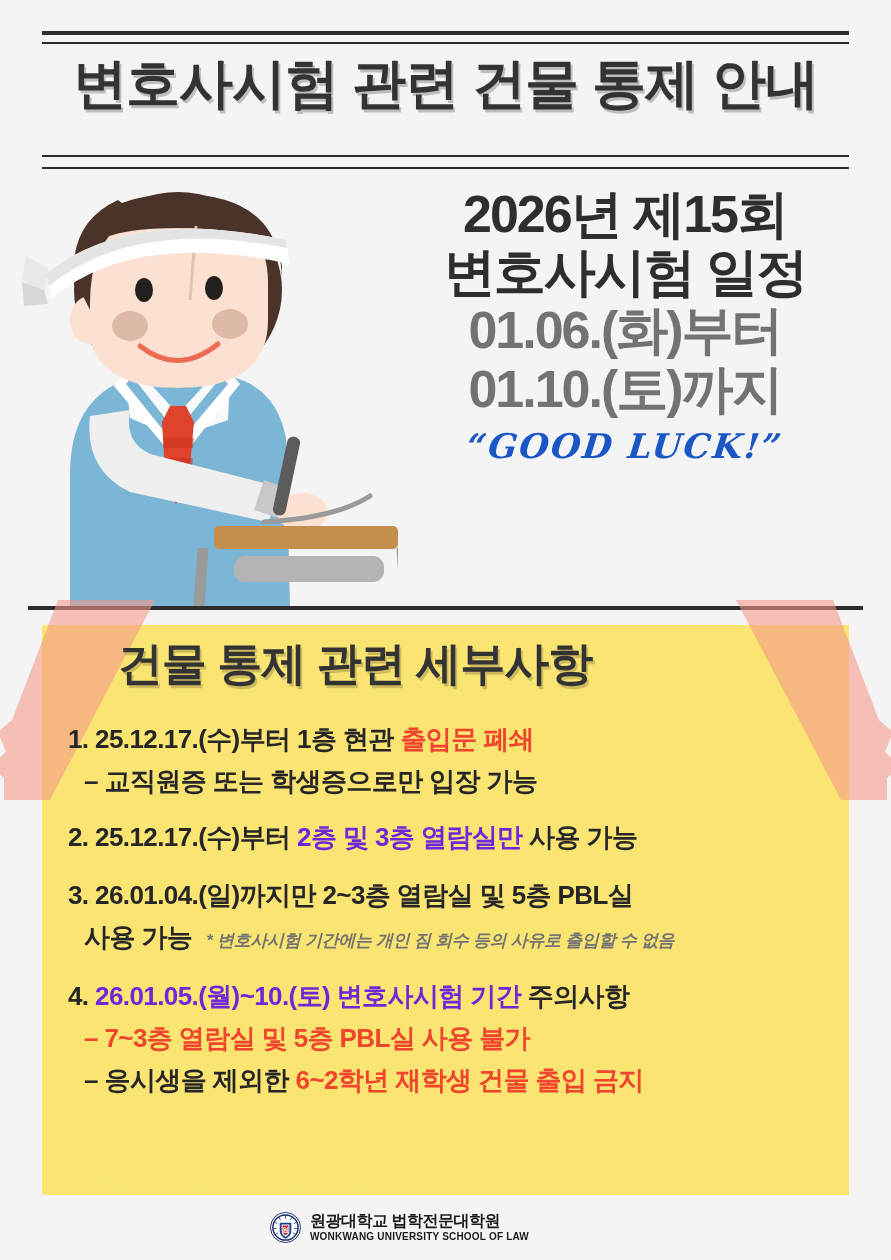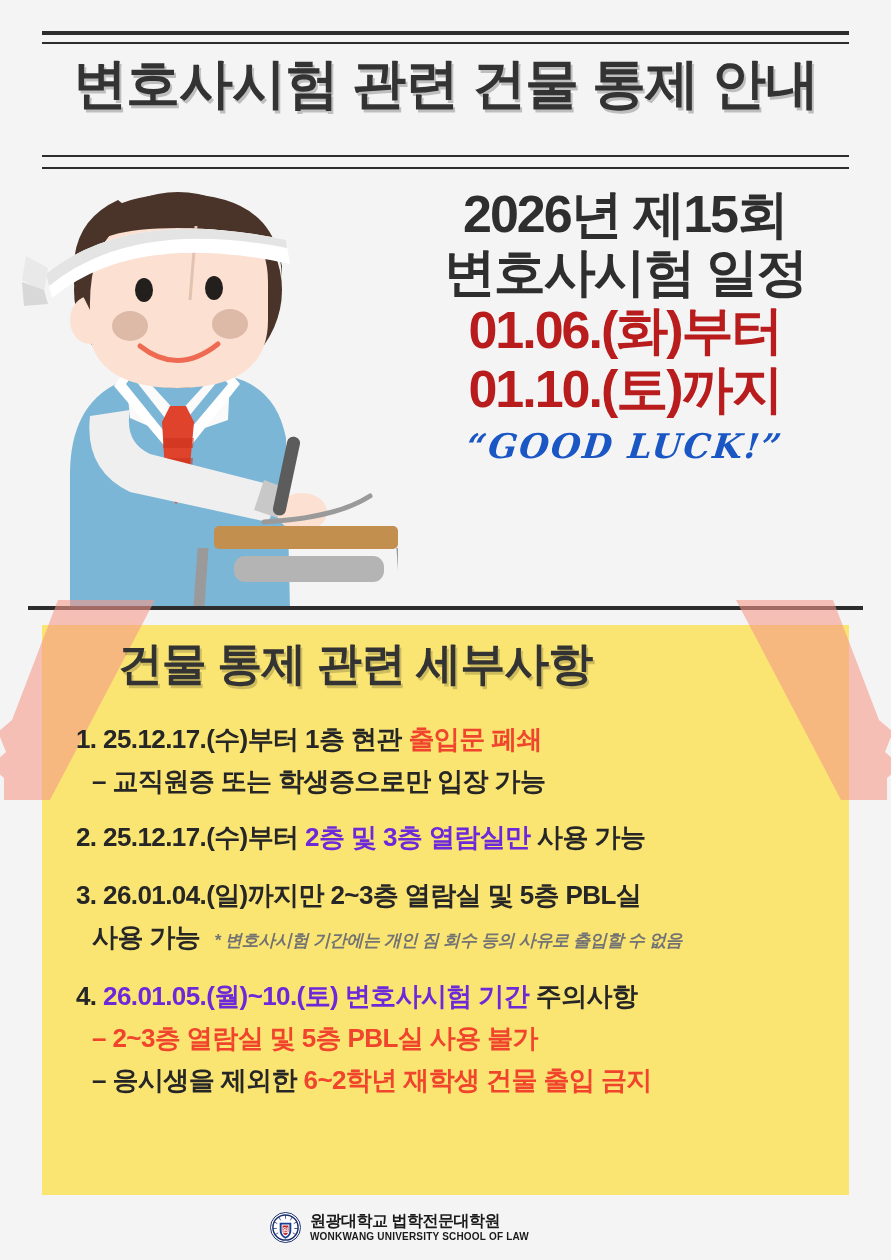--- a/index.html
+++ b/index.html
@@ -30,21 +30,21 @@
     white-space:nowrap;
   }
 
   
   .sched{position:absolute;top:185px;left:380px;width:490px;text-align:center;}
   .sched-l1,.sched-l2{
     font-size:52px;font-weight:900;color:#2e2e2e;
     letter-spacing:-2px;line-height:1.12;white-space:nowrap;
   }
   .sched-l3,.sched-l4{
-    font-size:52px;font-weight:900;color:#b91c1c;
+    font-size:52px;font-weight:900;color:#737373;
     letter-spacing:-2px;line-height:1.12;white-space:nowrap;
   }
   .goodluck{
     margin-top:8px;
     font-family:"DejaVu Serif",serif;
     font-style:italic;font-weight:700;
     font-size:34px;color:#1a56c4;
     letter-spacing:2px;
     transform:skewX(-6deg);
   }
@@ -68,21 +68,21 @@
 
   
   .panel-head{
     position:absolute;left:0;top:34px;width:710px;text-align:center;
     font-size:45px;font-weight:900;color:#333333;letter-spacing:-1px;
     text-shadow:2px 3px 0 rgba(0,0,0,.18);
     white-space:nowrap;z-index:4;
   }
 
   
-  .list{position:absolute;left:76px;top:118px;width:790px;z-index:4;}
+  .list{position:absolute;left:68px;top:118px;width:790px;z-index:4;}
   .item{margin-bottom:6px;}
   .line{
     font-size:26px;font-weight:900;color:#262626;
     letter-spacing:-0.6px;line-height:1.62;white-space:nowrap;
   }
   .line.sub{padding-left:16px;}
   .k-red{color:#f0442c;}
   .k-blue{color:#6d28d9;}
   .note{
     font-size:17px;font-weight:700;color:#737373;
@@ -222,21 +222,21 @@
       <div class="item gap-2">
         <div class="line"><span>3.</span> <span>26.01.04.(일)까지만 2~3층 열람실 및 5층 PBL실</span></div>
         <div class="row line sub">
           <span>사용 가능</span>
           <span class="note">* 변호사시험 기간에는 개인 짐 회수 등의 사유로 출입할 수 없음</span>
         </div>
       </div>
 
       <div class="item gap-2">
         <div class="line"><span>4.</span> <span class="k-blue">26.01.05.(월)~10.(토) 변호사시험 기간 </span><span>주의사항</span></div>
-        <div class="line sub"><span class="k-red">–</span> <span class="k-red">2~3층 열람실 및 5층 PBL실 사용 불가</span></div>
+        <div class="line sub"><span class="k-red">–</span> <span class="k-red">7~3층 열람실 및 5층 PBL실 사용 불가</span></div>
         <div class="line sub"><span>–</span> <span>응시생을 제외한 </span><span class="k-red">6~2학년 재학생 건물 출입 금지</span></div>
       </div>
 
     </div>
   </div>
 
   <div class="footer">
     <svg class="crest" viewBox="0 0 64 64" xmlns="http://www.w3.org/2000/svg">
       <circle cx="32" cy="32" r="31" fill="#ffffff" stroke="#1b2f6b" stroke-width="2"></circle>
       <circle cx="32" cy="32" r="26" fill="none" stroke="#1b2f6b" stroke-width="3"></circle>

